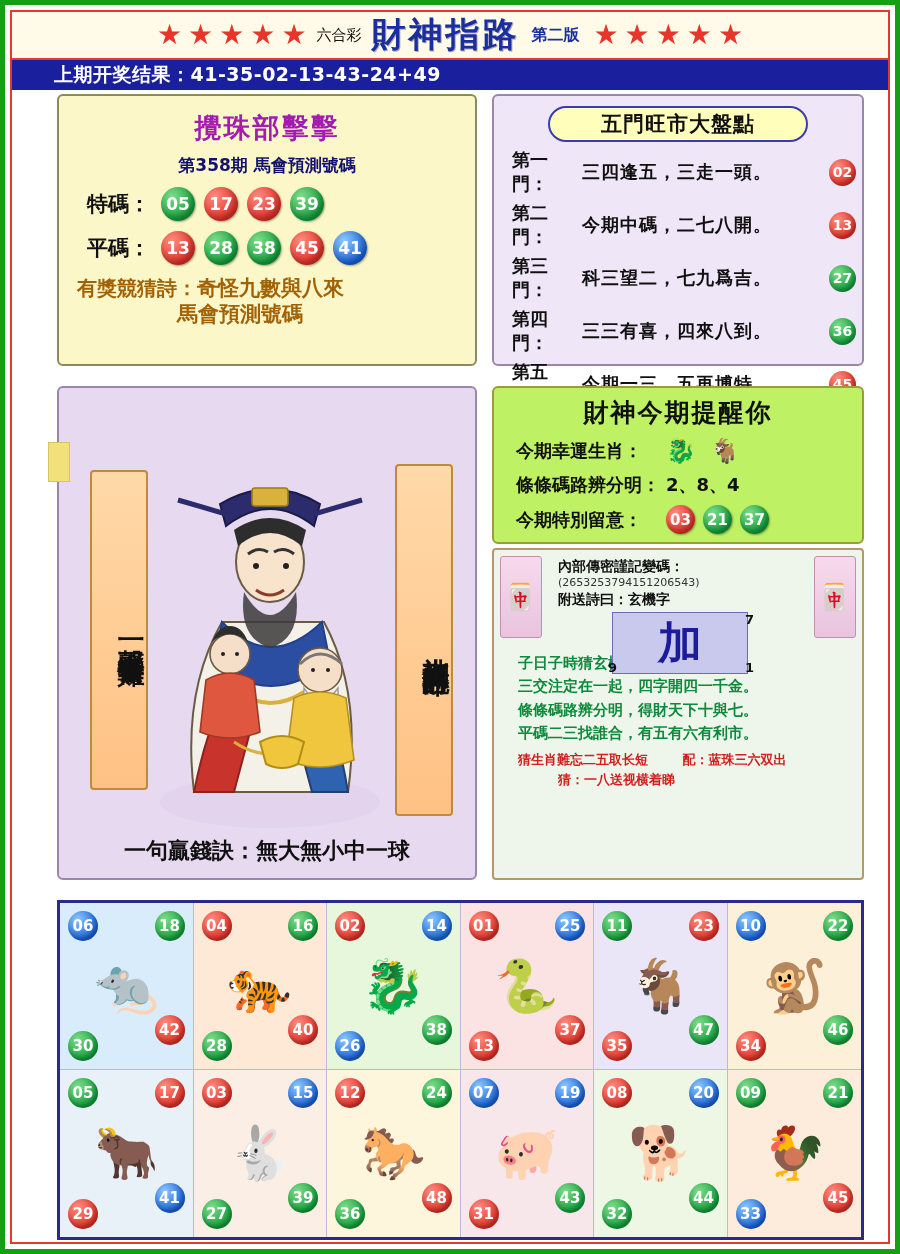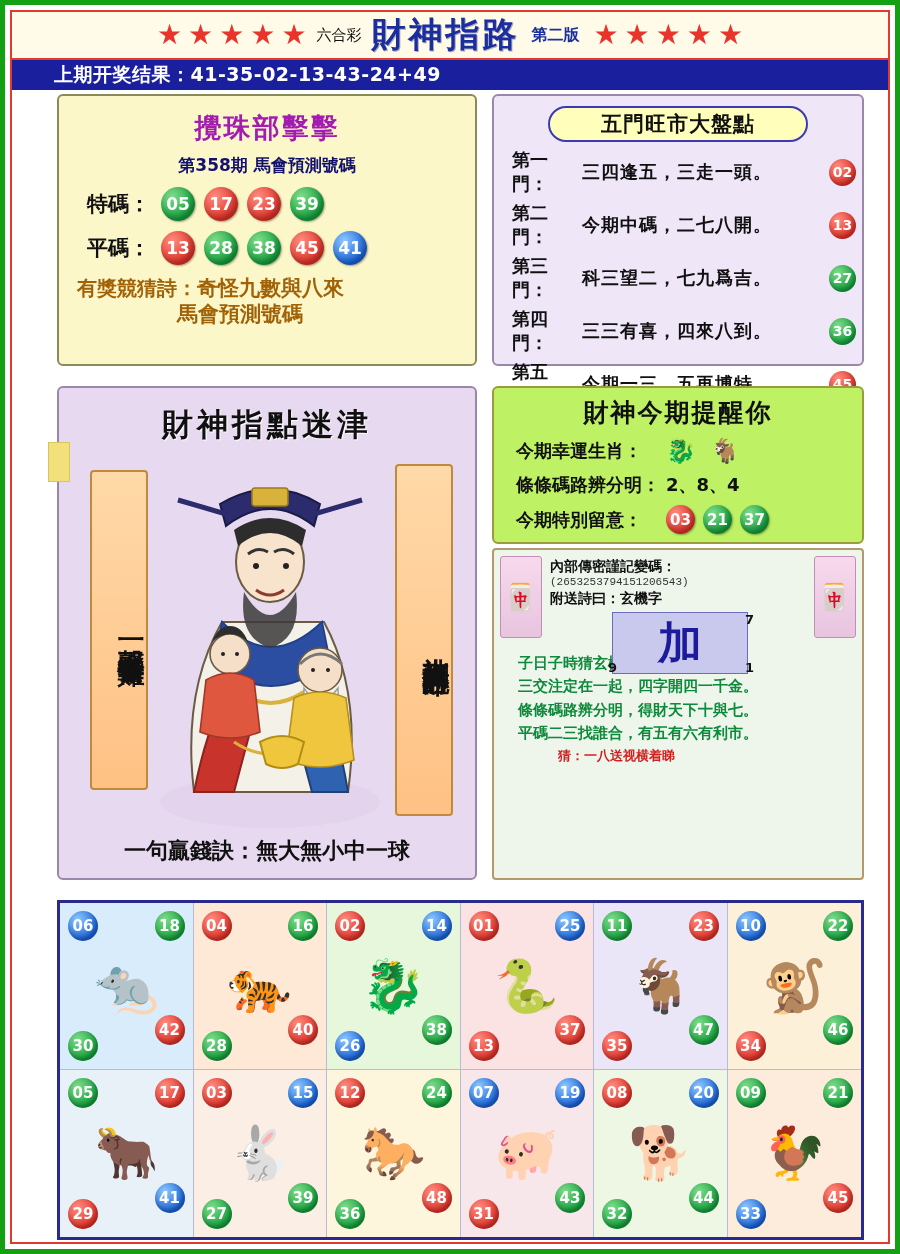--- a/index.html
+++ b/index.html
@@ -157,21 +157,21 @@
   #rightBot {
     position:absolute; left:480px; top:536px; width:372px; height:332px;
     background:#eef6ec; border:2px solid #b49a6a; border-radius:4px;
   }
   .secret-head { display:flex; padding:6px 6px 0 6px; }
   .card-img {
     width:42px; height:82px; border:1px solid #c28fb4; border-radius:3px;
     background: linear-gradient(180deg,#f7d9ec,#e8c4df);
     display:flex; align-items:center; justify-content:center; font-size:26px;
   }
-  .secret-mid { flex:1; padding:2px 6px 0 8px;font-family:Liberation Mono, monospace; }
+  .secret-mid { flex:1; padding:2px 6px 0 16px; }
   .secret-mid .s1 { font-size:14px; color:#101010; font-weight:bold; }
   .secret-mid .s2 { font-size:11px; color:#333; letter-spacing:0px; }
   .secret-mid .s3 { font-size:14px; color:#101010; font-weight:bold; margin-top:2px;}
   .bigchar-wrap {
     position:absolute; left:600px; top:600px; width:136px; height:62px;
     background:#c9c9ee; border:1px solid #6b6bc0;
     display:flex; align-items:center; justify-content:center;
   }
   .bigchar { font-size:44px; font-weight:bold; color:#1b1b9c; font-family:"DejaVu Serif", serif;}
   .corner-num { position:absolute; font-size:13px; color:#111; font-weight:bold; }
@@ -299,21 +299,20 @@
       <div class="gate">
         <span class="gname">第五門：</span>
         <span class="gtext">今期一三，五再博特。</span>
         <span class="gball red">45</span>
       </div>
     </div>
     <div class="rt-note">今期特別號碼留意第三門與第四門。</div>
   </div>
 
   <div id="leftBig">
-    <div class="big-title">財神指點迷津</div>
     <div class="bottomline">
       <span>一句贏錢訣：</span><span class="bl-b">無大無小中一球</span>
     </div>
   </div>
 
   <div class="side-tab"></div>
 
   <svg id="deity" viewBox="0 0 272 390">
     <ellipse cx="136" cy="360" rx="110" ry="26" fill="#e3d3ec"></ellipse>
 
@@ -387,20 +386,24 @@
       </div>
       <div class="card-img">🀄</div>
     </div>
 
     <div class="poem4">
       <div>子日子時猜玄機，一珠定九有功名。</div>
       <div>三交注定在一起，四字開四一千金。</div>
       <div>條條碼路辨分明，得財天下十與七。</div>
       <div>平碼二三找誰合，有五有六有利市。</div>
     </div>
+    <div class="redline">
+      <span>猜生肖難忘二五取长短</span>
+      <span class="cfg">配：蓝珠三六双出</span>
+    </div>
     <div class="redline2">
       <span>猜：</span><span>一八送视横着睇</span>
     </div>
   </div>
 
   <div class="bigchar-wrap">
     <span class="bigchar">加</span>
   </div>
   <span class="corner-num" style="left:733px; top:600px;">7</span>
   <span class="corner-num" style="left:596px; top:648px;">9</span>

